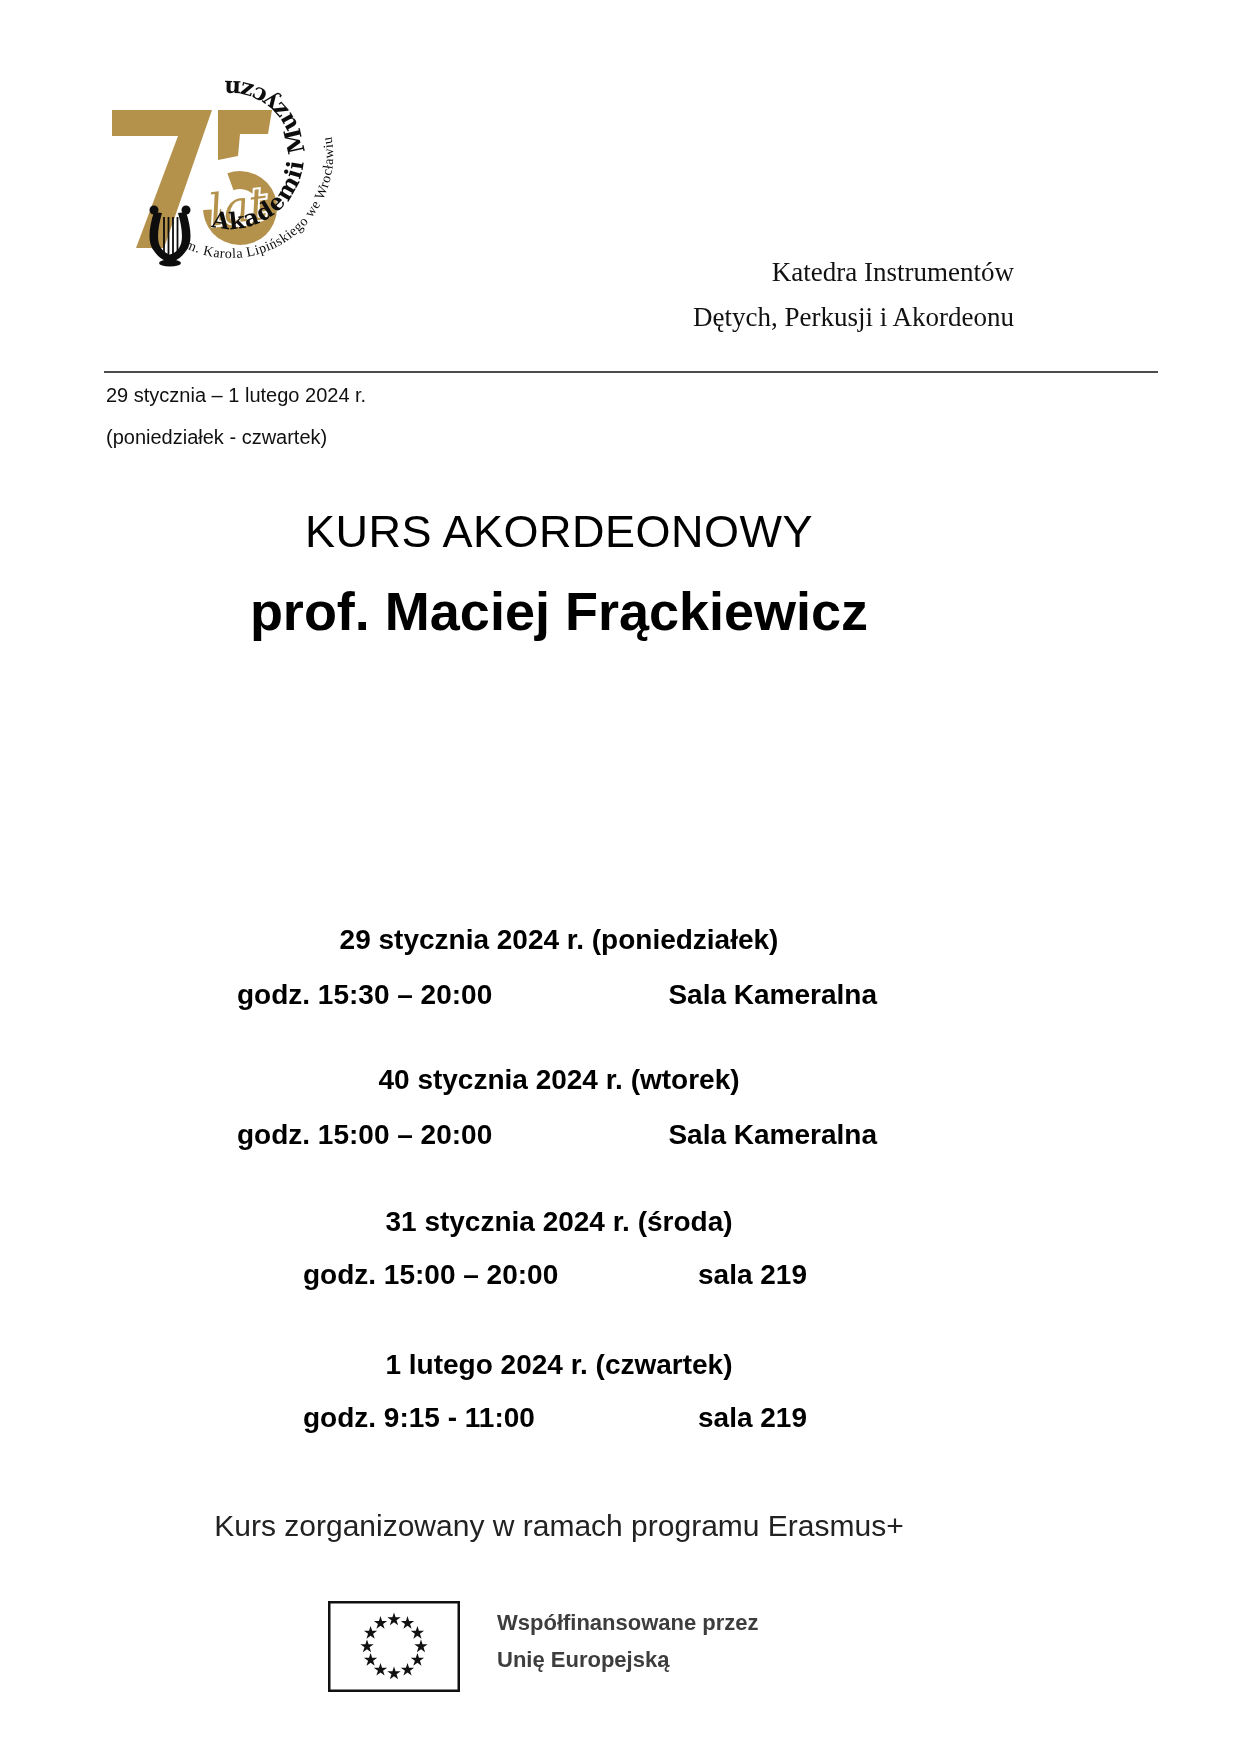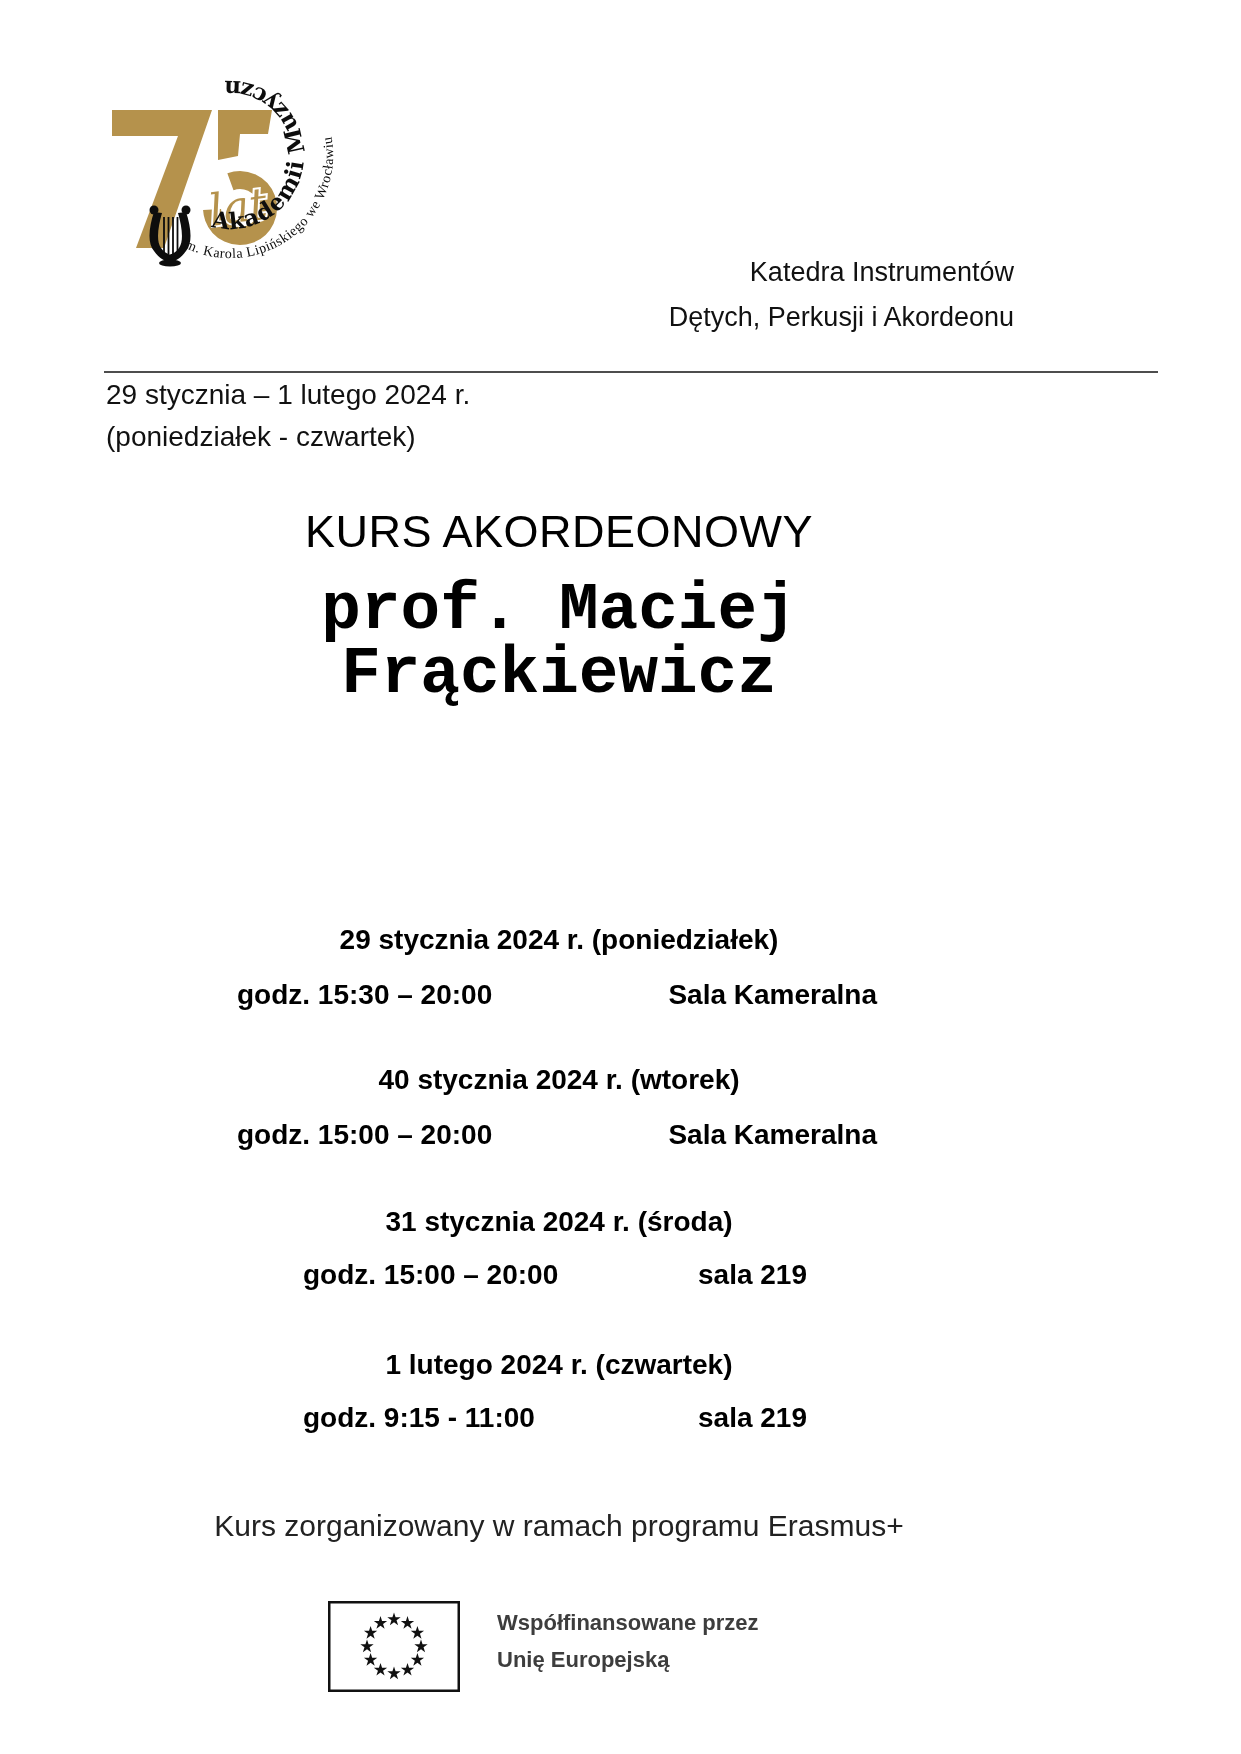--- a/index.html
+++ b/index.html
@@ -7,30 +7,30 @@
     position:relative;width:1241px;height:1754px;margin:0 auto;
     background:#ffffff;color:#000;
     font-family:"Liberation Sans",sans-serif;overflow:hidden;
   }
   .abs{position:absolute;}
   
   .logo-svg{position:absolute;left:100px;top:46px;width:262px;height:252px;}
   
   .dept{
     position:absolute;left:104px;top:250px;width:910px;
-    text-align:right;font-size:27px;line-height:45px;color:#111;
+    text-align:right;font-size:27px;line-height:45px;color:#111;font-family:Liberation Serif, serif;
   }
   
   .rule{position:absolute;left:104px;top:371px;width:1054px;height:2px;background:#4d4d4d;}
   
-  .daterange{position:absolute;left:106px;top:374px;width:700px;font-size:28px;line-height:42px;color:#111;}
+  .daterange{position:absolute;left:106px;top:374px;width:700px;font-size:20px;line-height:42px;color:#111;}
   
   .col{position:absolute;left:104px;width:910px;text-align:center;}
   .course-title{top:505px;font-size:45px;line-height:54px;font-weight:400;letter-spacing:0.5px;}
-  .prof-name{top:579px;font-size:66px;line-height:64px;font-weight:700;font-family:Liberation Mono, monospace;}
+  .prof-name{top:579px;font-size:54px;line-height:64px;font-weight:700;}
   .institution{top:666px;font-size:41px;line-height:50px;font-weight:400;}
   
   .sch-h{position:absolute;left:104px;width:910px;text-align:center;font-size:28px;line-height:34px;font-weight:700;}
   .sch-row{position:absolute;left:104px;width:910px;height:34px;font-size:28px;line-height:34px;font-weight:700;}
   .sch-row .time{position:absolute;top:0;}
   .sch-row .loc{position:absolute;top:0;}
   .row-a .time{left:133px;}  .row-a .loc{right:137px;}
   .row-b .time{left:199px;}  .row-b .loc{right:207px;}
   
   .erasmus{position:absolute;left:104px;top:1511px;width:910px;text-align:center;font-size:30px;line-height:30px;color:#222;font-weight:400;}

